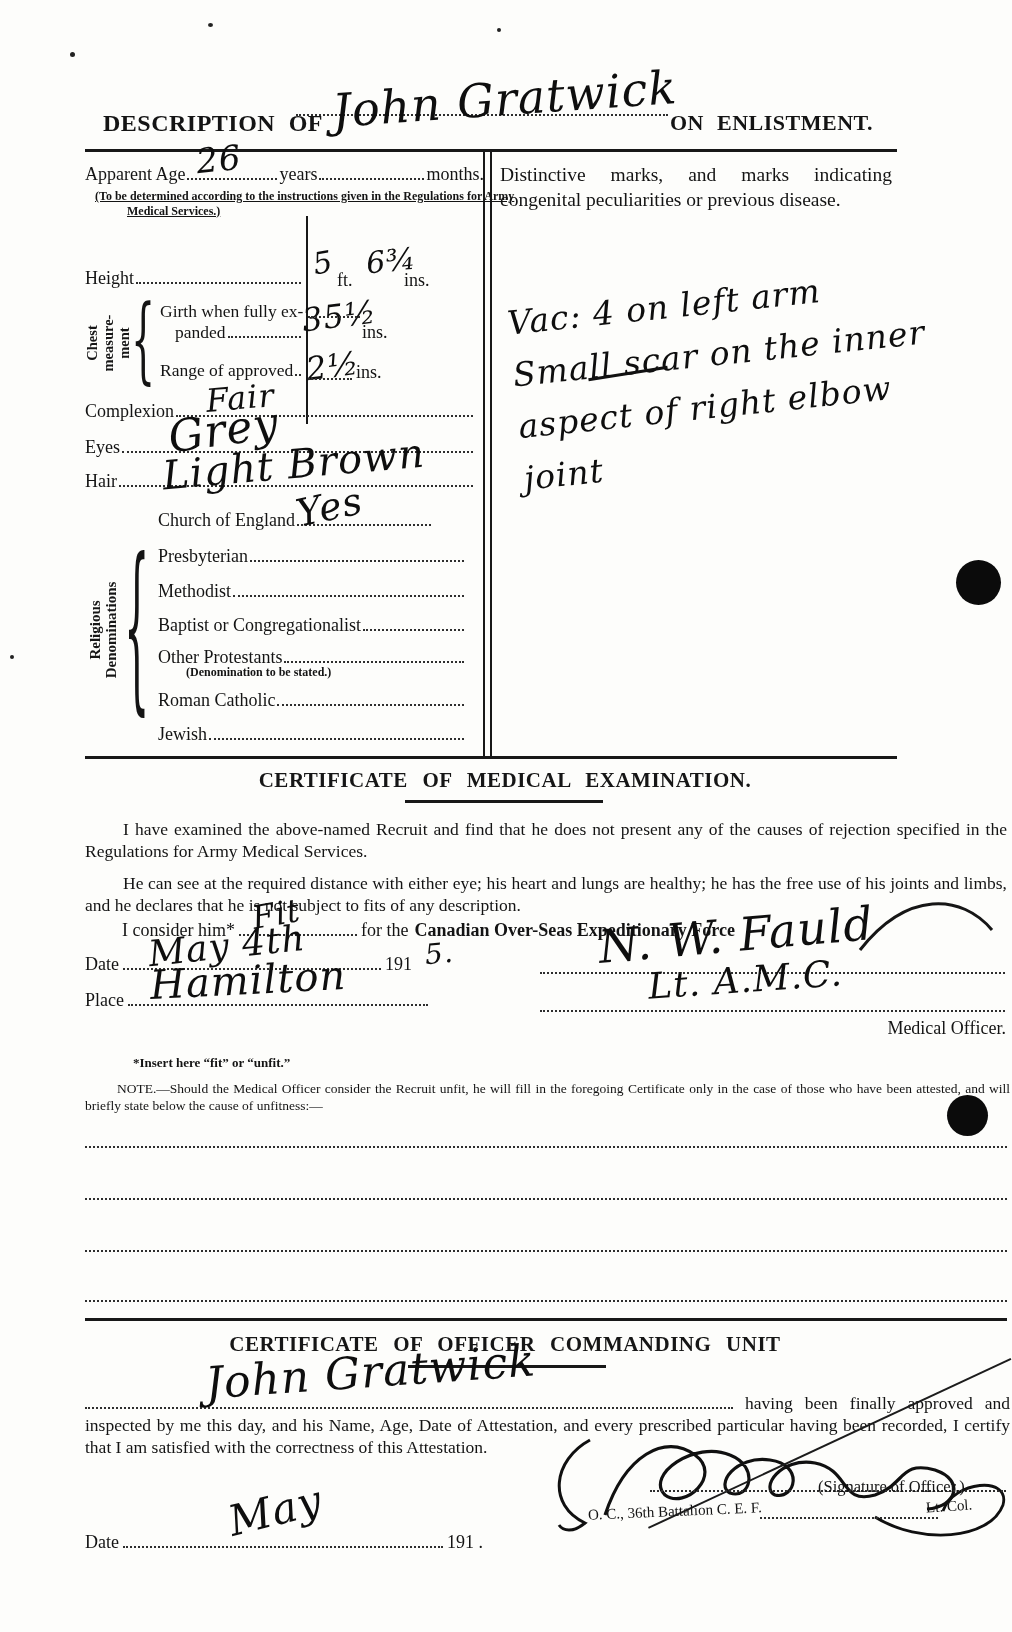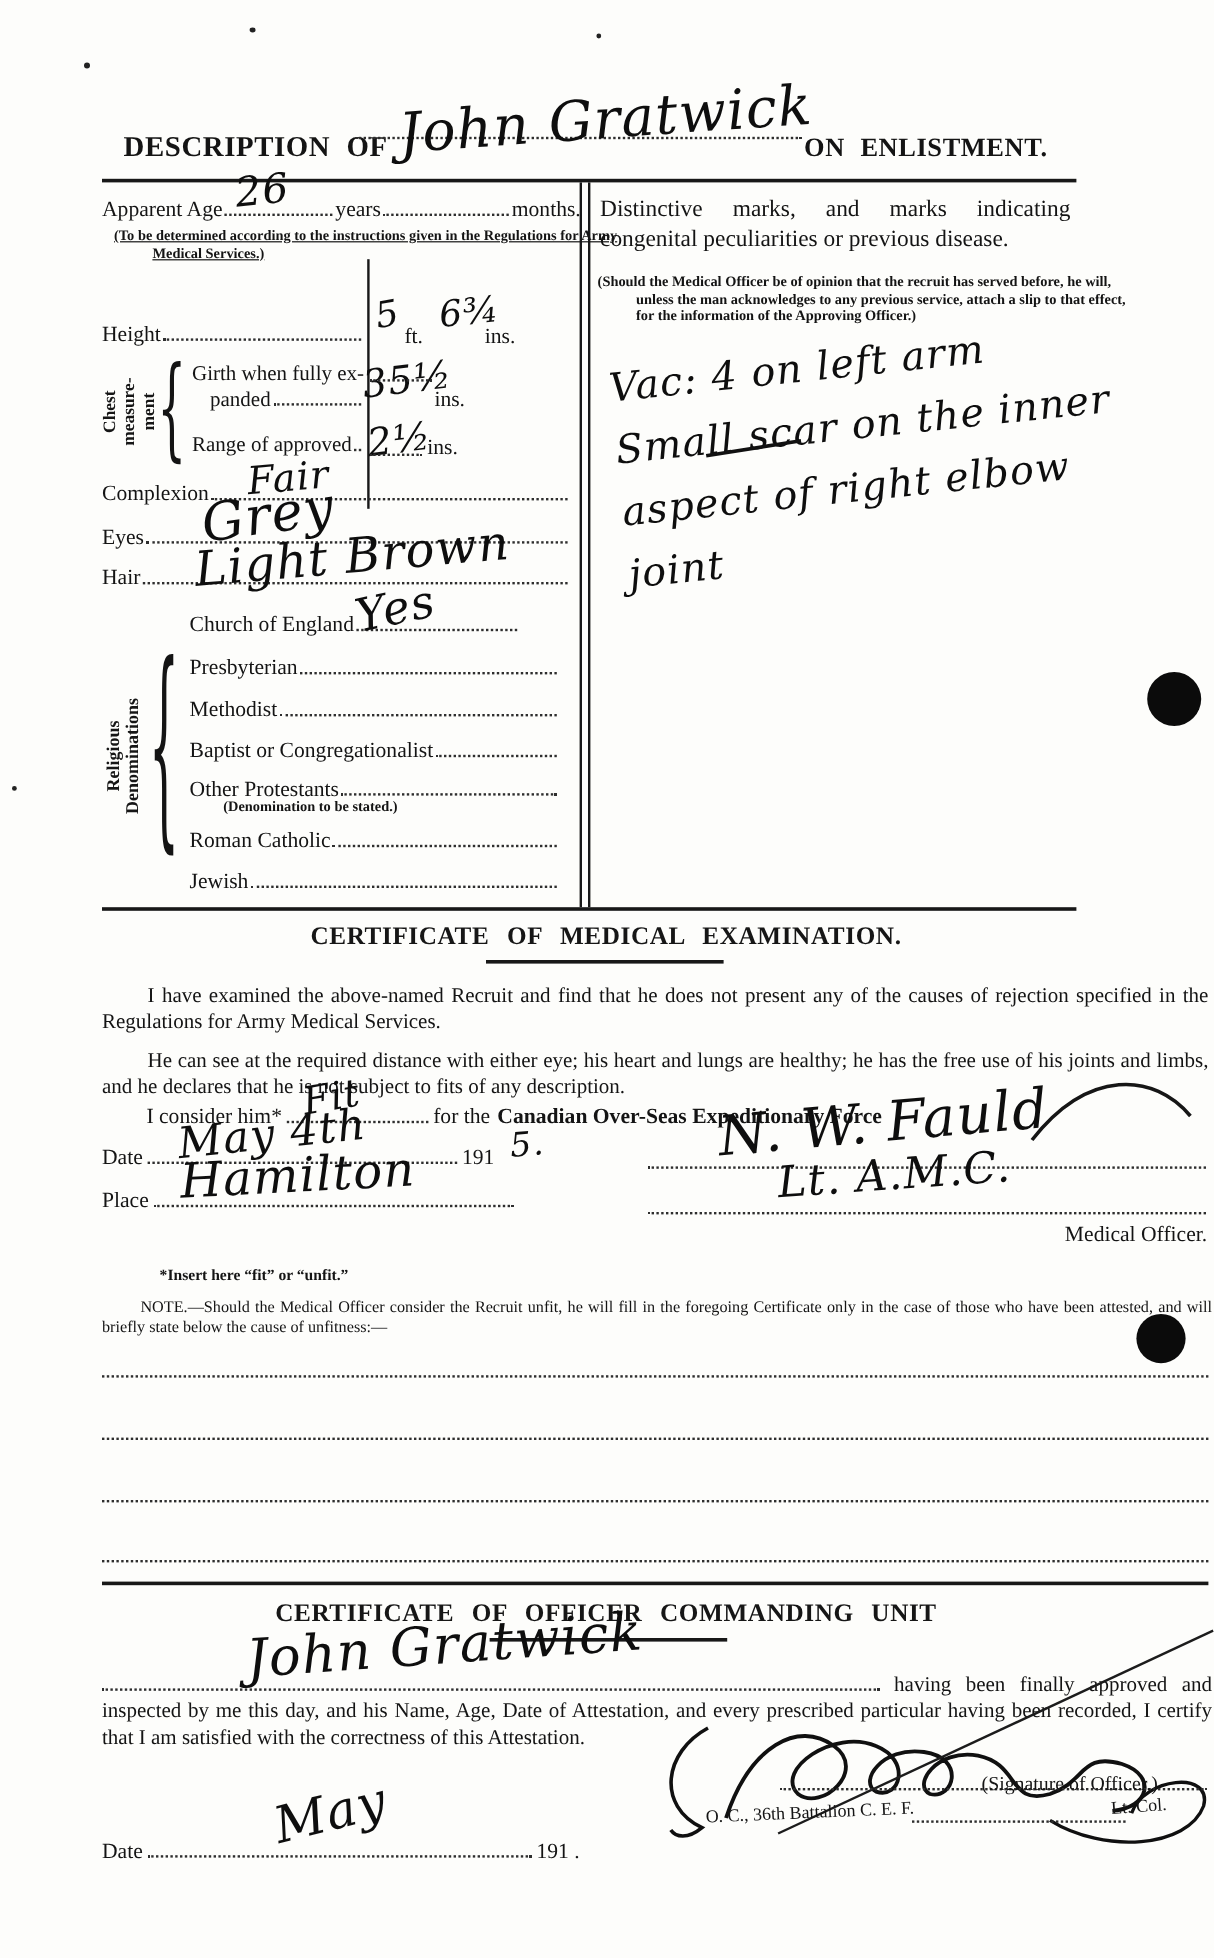--- a/index.html
+++ b/index.html
@@ -142,21 +142,20 @@
   <div class="row" style="left:158px;top:690px;width:308px;">
     <span class="print lbl">Roman Catholic</span>
     <span class="dfill"></span>
   </div>
   <div class="row" style="left:158px;top:724px;width:308px;">
     <span class="print lbl">Jewish</span>
     <span class="dfill"></span>
   </div>
 
   <div class="abs print" style="left:500px;top:162px;width:392px;font-size:19.5px;line-height:25px;text-align:justify;">Distinctive marks, and marks indicating congenital peculiarities or previous disease.</div>
-  <div class="abs print fine hang" style="left:498px;top:227px;width:416px;">(Should the Medical Officer be of opinion that the recruit has served before, he will, unless the man acknowledges to any previous service, attach a slip to that effect, for the information of the Approving Officer.)</div>
 
   <div class="abs" style="left:505px;top:298px;transform:rotate(-6deg);transform-origin:left top;">
     <div class="hw" style="position:static;font-size:33px;line-height:52px;">Vac: 4 on left arm</div>
     <div class="hw" style="position:static;font-size:33px;line-height:52px;">Small scar on the inner</div>
     <div class="hw" style="position:static;font-size:33px;line-height:52px;">aspect of right elbow</div>
     <div class="hw" style="position:static;font-size:33px;line-height:52px;">joint</div>
   </div>
   <div class="abs" style="left:588px;top:372px;width:80px;height:3px;background:#111;transform:rotate(-9deg);"></div>
 
   <div class="hr" style="left:85px;top:756px;width:812px;height:3px;"></div>

